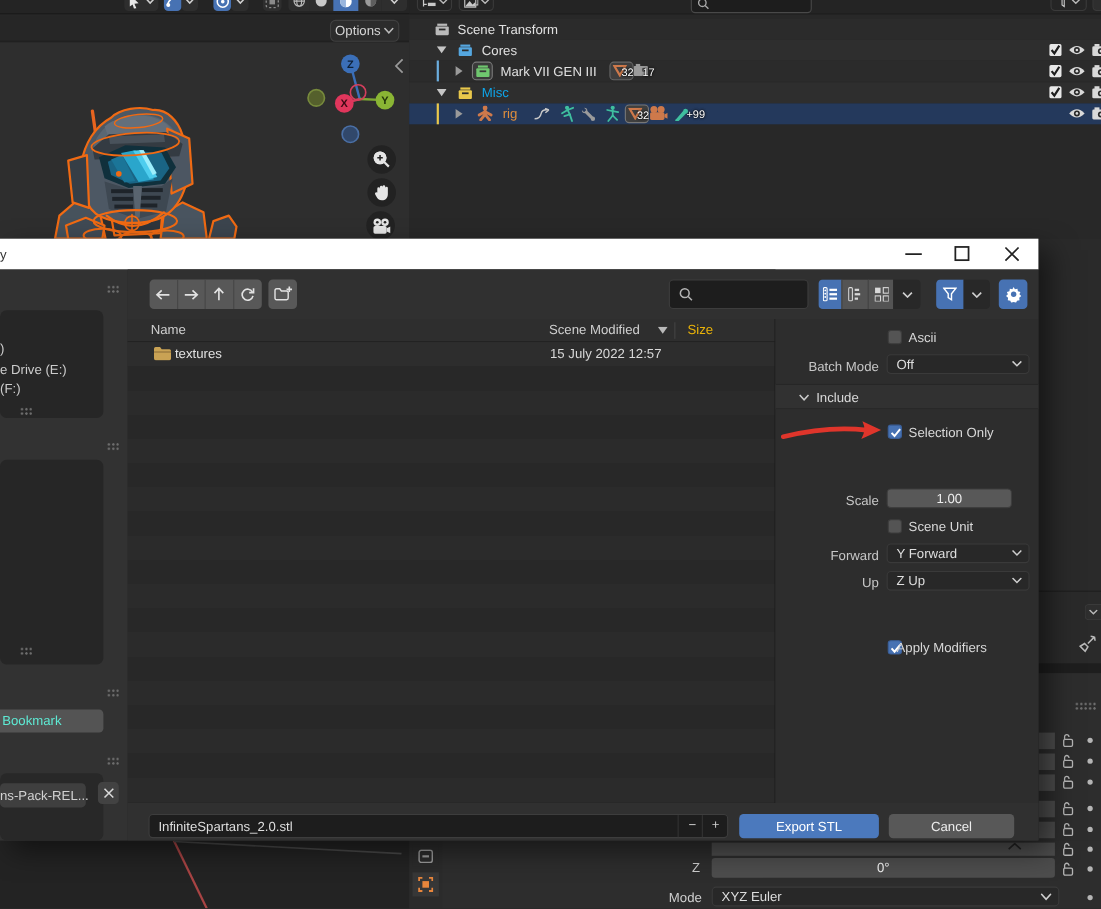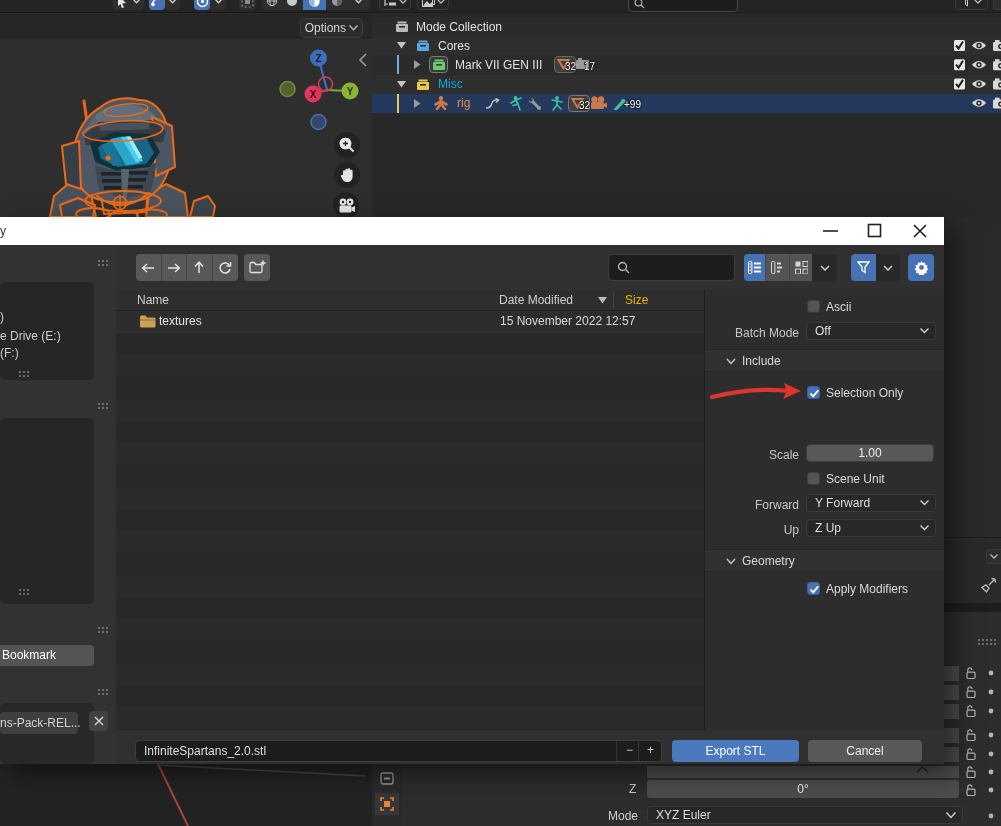--- a/index.html
+++ b/index.html
@@ -153,21 +153,21 @@
     </svg>
 </div>
 <div class="hbtn" style="left:993px;width:8px;background:#2e2e2e;border:1px solid #3a3a3a;border-right:none;border-radius:4px 0 0 4px"></div>
 
 <div class="ol-row" style="top:17px;background:#2b2b2b">
   <svg style="margin-left:23px" width="14" height="13">
       <rect x="1" y="4" width="12" height="8" rx="1" fill="#b9b9b9"></rect>
       <rect x="2.5" y="1.5" width="9" height="2" fill="#b9b9b9"></rect>
       <rect x="4" y="6" width="6" height="1.6" fill="#2b2b2b"></rect>
     </svg>
-  <span style="margin-left:7px;color:#e0e0e0">Mode Collection</span>
+  <span style="margin-left:7px;color:#e0e0e0">Scene Transform</span>
 </div>
 <div class="ol-row" style="top:36.2px;background:#2e2e2e">
   <svg style="margin-left:25px" width="9" height="7">
       <path d="M0 0 H9 L4.5 6.5 Z" fill="#c5c5c5"></path>
     </svg>
   <svg style="margin-left:10px" width="14" height="13">
       <rect x="1" y="4" width="12" height="8" rx="1" fill="#55a7e0"></rect>
       <rect x="2.5" y="1.5" width="9" height="2" fill="#55a7e0"></rect>
       <rect x="4" y="6" width="6" height="1.6" fill="#2e2e2e"></rect>
     </svg>
@@ -492,52 +492,52 @@
       <div style="position:absolute;left:0;top:47px;color:#cccccc">e Drive (E:)</div>
       <div style="position:absolute;left:0;top:64px;color:#cccccc">(F:)</div>
       <div class="grip" style="left:18px;top:88px"></div>
     </div>
     <div class="grip" style="left:97px;top:157px"></div>
     <div class="spanel" style="top:173px;height:186px">
       <div class="grip" style="left:18px;top:170px"></div>
     </div>
     <div class="grip" style="left:97px;top:381px"></div>
     <div class="btn" style="left:-42px;top:400px;width:136px;height:21px;background:#545454">
-        <span style="position:absolute;left:44px;top:3px;font-size:12px;color:#ffffff;white-space:nowrap">Bookmark</span>
+        <span style="position:absolute;left:44px;top:3px;font-size:12px;color:#5eead4;white-space:nowrap">Bookmark</span>
       </div>
     <div class="grip" style="left:97px;top:443px"></div>
     <div class="spanel" style="top:458px;height:61px;background:#282828">
       <div style="position:absolute;left:0;top:9px;width:78px;height:22px;background:#3f3f3f;border-radius:4px"></div>
       <div style="position:absolute;left:0;top:13px;color:#d2d2d2;white-space:nowrap">ns-Pack-REL...</div>
     </div>
     <div class="btn" style="left:89px;top:466px;width:19px;height:20px;background:#424242">
       <svg width="10" height="10">
           <path d="M1 1 L9 9 M9 1 L1 9" stroke="#d8d8d8" stroke-width="1.4"></path>
         </svg>
     </div>
   </div>
   <div id="main">
 
     <div style="position:absolute;left:0;top:45px;width:589px;height:21px;background:#2e2e2e;border-bottom:1px solid #222">
       <span style="position:absolute;left:21px;top:3px;color:#cfcfcf">Name</span>
-      <span style="position:absolute;left:383px;top:3px;color:#cfcfcf">Date Modified</span>
+      <span style="position:absolute;left:383px;top:3px;color:#cfcfcf">Scene Modified</span>
       <svg style="position:absolute;left:482px;top:7px" width="10" height="7">
           <path d="M0 0 H9 L4.5 6.5 Z" fill="#b9b9b9"></path>
         </svg>
       <div style="position:absolute;left:497px;top:3px;width:1px;height:15px;background:#444"></div>
       <span style="position:absolute;left:509px;top:3px;color:#eab308">Size</span>
     </div>
     <div id="filelist" style="position:absolute;left:0;top:66px;width:589px;height:419px;background:repeating-linear-gradient(to bottom,#2b2b2b 0 22px,#282828 22px 44px)"></div>
     <div style="position:absolute;left:0;top:66px;width:589px;height:22px;background:#2d2d2d">
       <svg style="position:absolute;left:24px;top:4px" width="16" height="13">
         <path d="M0 2 q0-1.5 1.5-1.5 h4 l1.5 2 h7 q1.5 0 1.5 1.5 v7 q0 1.5-1.5 1.5 h-12.5 q-1.5 0-1.5-1.5 Z" fill="#c9a254"></path>
         <rect x="0" y="4.5" width="15.5" height="1" fill="#8f713a"></rect>
       </svg>
       <span style="position:absolute;left:43px;top:3px;color:#e2e2e2">textures</span>
-      <span style="position:absolute;left:384px;top:3px;color:#d8d8d8">15 November 2022 12:57</span>
+      <span style="position:absolute;left:384px;top:3px;color:#d8d8d8">15 July 2022 12:57</span>
     </div>
   </div>
   <div id="toolbar">
 
     <div class="navgrp" style="left:20px;top:9px">
       <div class="navbtn">
           <svg width="14" height="12">
             <path d="M13 6 H2 M6 2 L1.7 6 L6 10" stroke="#e2e2e2" stroke-width="1.5" fill="none"></path>
           </svg>
         </div>
@@ -645,49 +645,43 @@
         <svg width="11" height="11" style="margin:1px">
           <path d="M1.5 5.5 L4.2 8.4 L9.3 2.2" stroke="#fff" stroke-width="1.8" fill="none"></path>
         </svg>
       </div>
     <div style="position:absolute;left:121px;top:96px">Selection Only</div>
     <svg style="position:absolute;left:3px;top:90px" width="96" height="24">
       <path d="M4 17 Q45 7 80 11" stroke="#df352b" stroke-width="4.2" fill="none" stroke-linecap="round"></path>
       <path d="M76 3 L93 11 L75 19 Q80 11 76 3 Z" fill="#df352b"></path>
     </svg>
     <div class="rlab" style="right:145px;top:158px">Scale</div>
-    <div class="btn" style="left:101px;top:154px;width:128px;height:18px;background:#585858;border:1px solid #3d3d3d">1.00</div>
+    <div class="btn" style="left:101px;top:154px;width:114px;height:18px;background:#585858;border:1px solid #3d3d3d">1.00</div>
     <div class="cb" style="left:102px;top:182px"></div>
     <div style="position:absolute;left:121px;top:182px">Scene Unit</div>
     <div class="rlab" style="right:145px;top:208px">Forward</div>
     <div class="dd" style="left:101px;top:204px;width:130px;height:18px">
         <span class="lbl">Y Forward</span>
         <svg width="9" height="6">
           <path d="M0.5 0.5 L4.5 4.5 L8.5 0.5" stroke="#cfcfcf" stroke-width="1.4" fill="none"></path>
         </svg>
       </div>
     <div class="rlab" style="right:145px;top:233px">Up</div>
     <div class="dd" style="left:101px;top:229px;width:130px;height:18px">
         <span class="lbl">Z Up</span>
         <svg width="9" height="6">
           <path d="M0.5 0.5 L4.5 4.5 L8.5 0.5" stroke="#cfcfcf" stroke-width="1.4" fill="none"></path>
         </svg>
       </div>
-    <div style="position:absolute;left:0;top:259px;width:239px;height:23px;background:#313131;border-top:1px solid #262626;border-bottom:1px solid #282828">
-      <svg style="position:absolute;left:21px;top:8px" width="10" height="7">
-          <path d="M1 1 L5 5.5 L9 1" stroke="#c9c9c9" stroke-width="1.4" fill="none"></path>
-        </svg>
-      <span style="position:absolute;left:37px;top:4px">Geometry</span>
-    </div>
     <div class="cb on" style="left:102px;top:292px">
         <svg width="11" height="11" style="margin:1px">
           <path d="M1.5 5.5 L4.2 8.4 L9.3 2.2" stroke="#fff" stroke-width="1.8" fill="none"></path>
         </svg>
       </div>
-    <div style="position:absolute;left:121px;top:292px">Apply Modifiers</div>
+    <div style="position:absolute;left:110px;top:292px">Apply Modifiers</div>
   </div>
 
   <div style="position:absolute;left:116px;top:513px;width:828px;height:34px;background:#303030">
     <div style="position:absolute;left:19px;top:10px;width:527px;height:22px;background:#1d1d1d;border:1px solid #3d3d3d;border-radius:4px;display:flex;align-items:center;padding-left:8px;color:#dedede">InfiniteSpartans_2.0.stl
       <div style="position:absolute;right:44px;top:0;width:1px;height:20px;background:#333"></div>
       <div style="position:absolute;right:22px;top:0;width:1px;height:20px;background:#333"></div>
       <span style="position:absolute;right:28px;top:2px;color:#cfcfcf">−</span>
       <span style="position:absolute;right:7px;top:2px;color:#cfcfcf">+</span>
     </div>
     <div class="btn" style="left:556px;top:10px;width:127px;height:22px;background:#4b79bd;color:#fff">Export STL</div>

